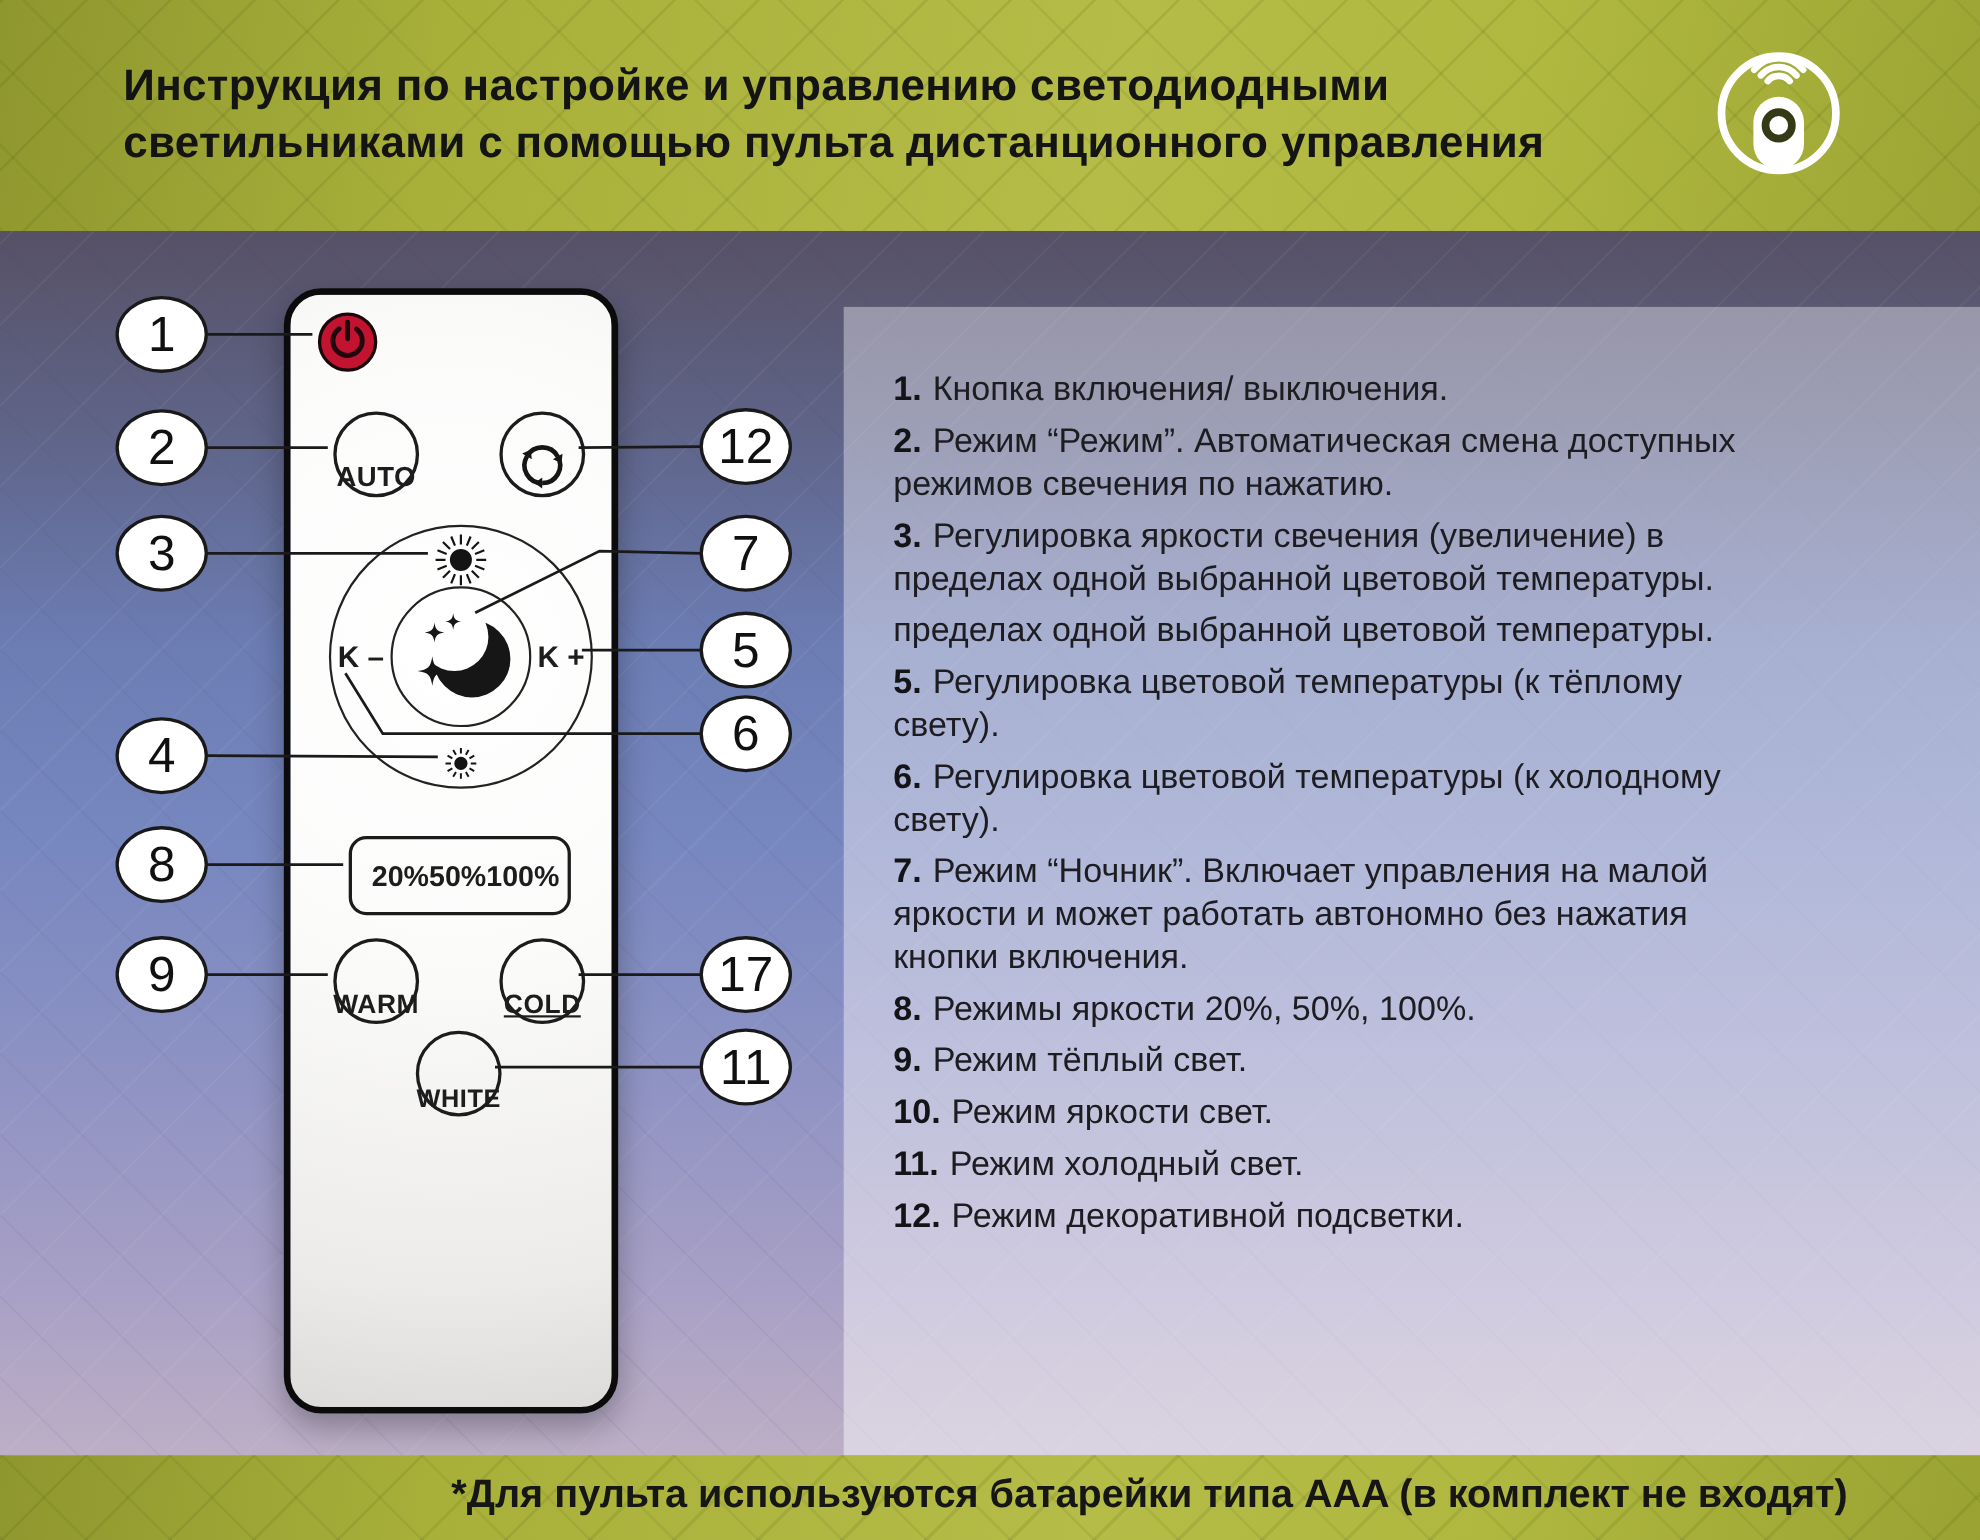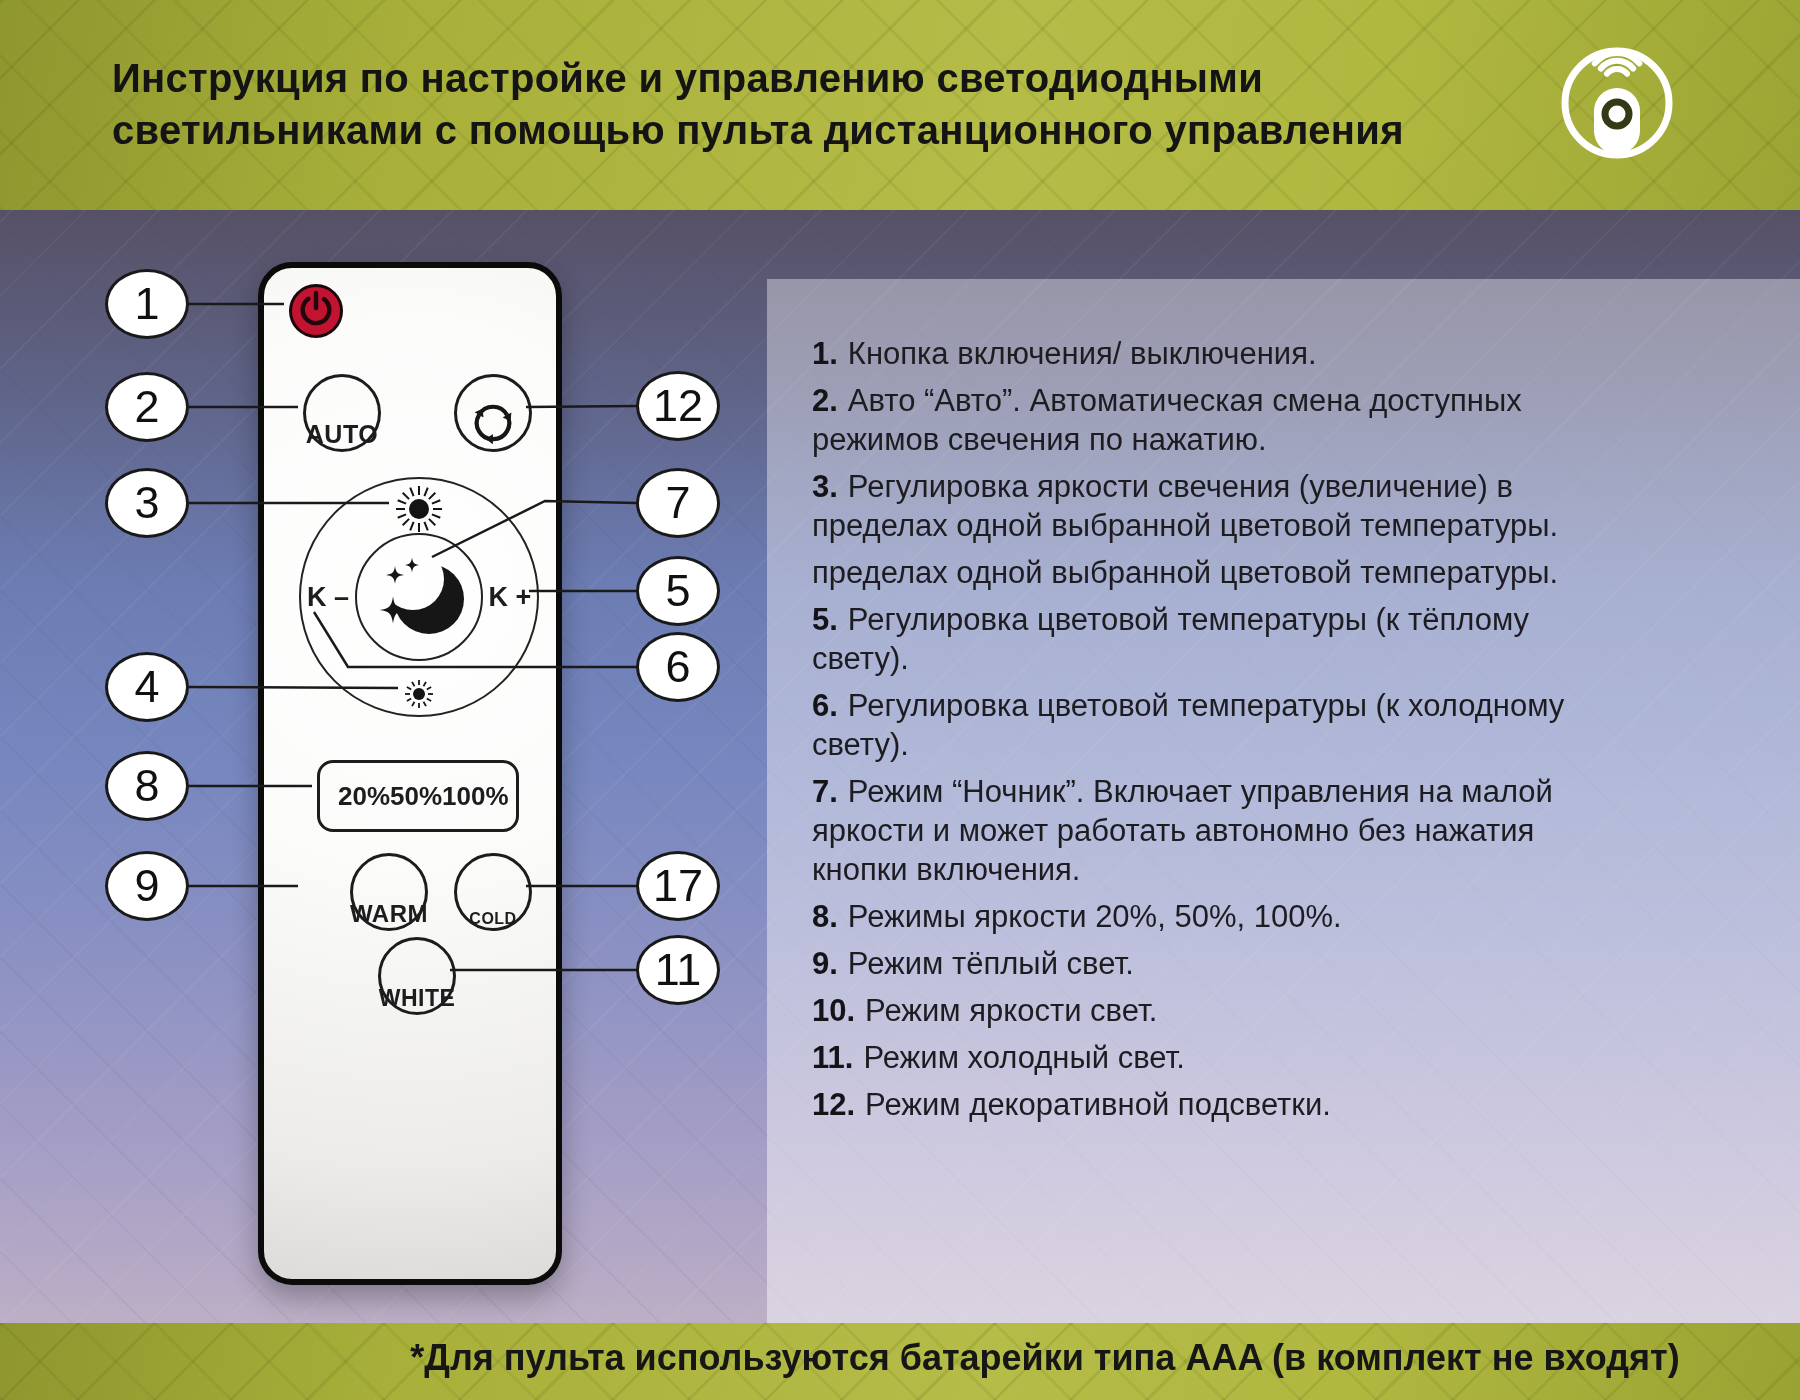--- a/index.html
+++ b/index.html
@@ -53,22 +53,22 @@
   .pad-inner{left:91px;top:265px;width:128px;height:128px;border-width:2.5px;border-color:#222;}
   .sun-bright{position:absolute;left:127px;top:213px;width:56px;height:56px;}
   .sun-dim{position:absolute;left:138px;top:409px;width:34px;height:34px;}
   .klabel{position:absolute;top:314px;width:68px;font-size:27px;font-weight:700;
           color:#1d1d1d;text-align:center;line-height:30px;}
   .kminus{left:30px;} .kplus{left:212px;}
   .moon{position:absolute;left:91px;top:265px;width:128px;height:128px;}
   .pct{position:absolute;left:53px;top:492px;width:202px;height:72px;box-sizing:border-box;
        border:3px solid #1c1c1c;border-radius:16px;display:flex;align-items:center;
        justify-content:space-between;padding:0 18px;font-size:26px;font-weight:700;color:#1d1d1d;}
-  .warm{left:39px;top:585px;width:78px;height:78px;font-size:24px;margin-left:47px;}
-  .cold{left:190px;top:585px;width:78px;height:78px;font-size:16px;}
+  .warm{left:39px;top:585px;width:78px;height:78px;font-size:24px;}
+  .cold{left:190px;top:585px;width:78px;height:78px;font-size:24px;text-decoration:underline;}
   .white{left:114px;top:669px;width:78px;height:78px;font-size:23px;}
 
   
   .co{position:absolute;width:84px;height:70px;border-radius:50%;background:#fff;
       box-sizing:border-box;border:3px solid #191919;display:flex;align-items:center;
       justify-content:center;font-size:45px;color:#101010;z-index:5;}
   .lines{position:absolute;inset:0;z-index:4;pointer-events:none;}
   .top-layer{z-index:6;}
 </style>
 </head>
@@ -76,21 +76,21 @@
 
 <div class="page">
   <div class="bg"></div>
 
   <div class="panel"></div>
   <div class="plist">
     <div class="item">
       <div class="iline"><span class="inum">1.</span><span>Кнопка включения/ выключения.</span></div>
     </div>
     <div class="item">
-      <div class="iline"><span class="inum">2.</span><span>Авто “Авто”. Автоматическая смена доступных</span></div>
+      <div class="iline"><span class="inum">2.</span><span>Режим “Режим”. Автоматическая смена доступных</span></div>
       <div class="iline">режимов свечения по нажатию.</div>
     </div>
     <div class="item">
       <div class="iline"><span class="inum">3.</span><span>Регулировка яркости свечения (увеличение) в</span></div>
       <div class="iline">пределах одной выбранной цветовой температуры.</div>
     </div>
     <div class="item">
       <div class="iline">пределах одной выбранной цветовой температуры.</div>
     </div>
     <div class="item">

